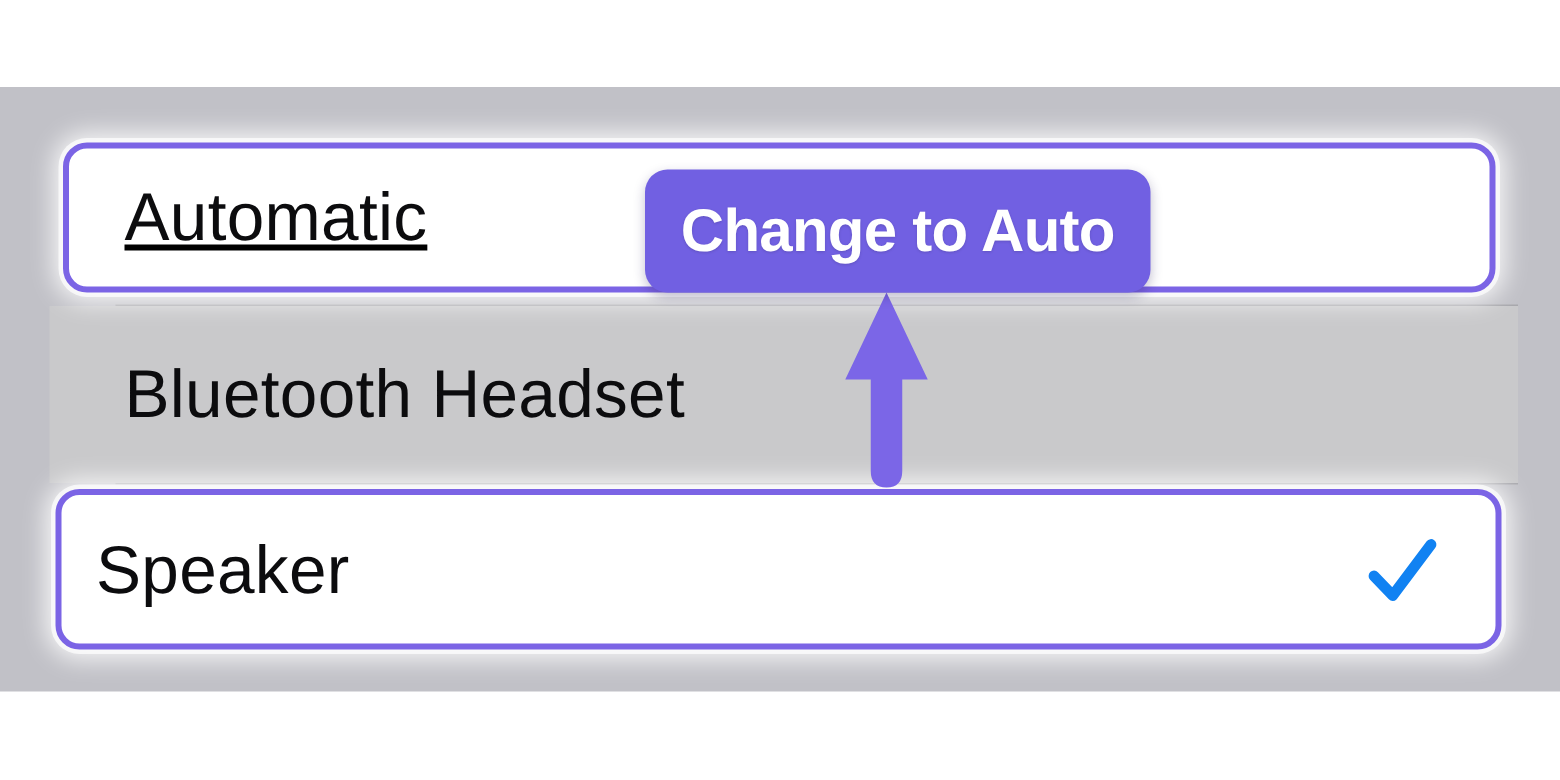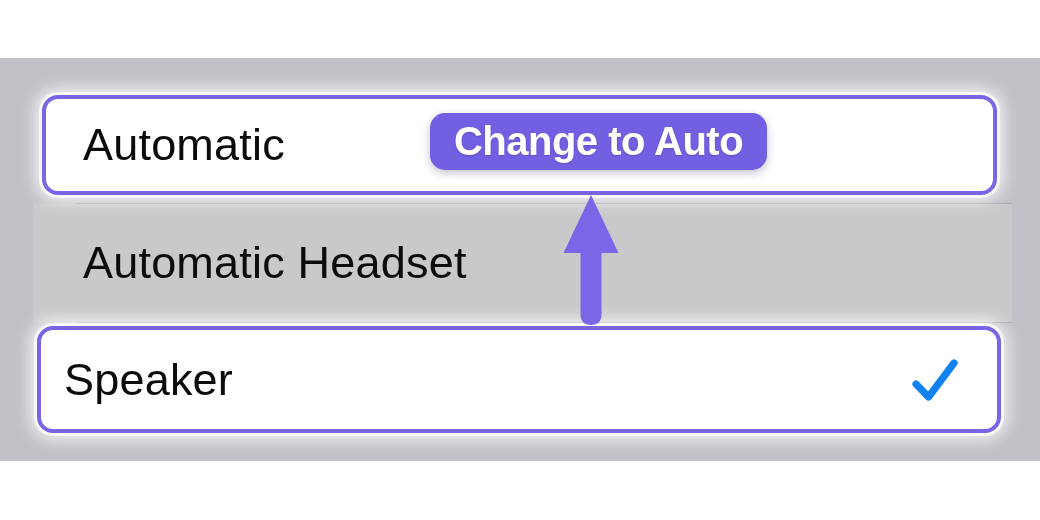--- a/index.html
+++ b/index.html
@@ -20,57 +20,57 @@
   .divider.top { top:202.5px; }
   .divider.bottom { top:321.5px; }
 
   
   .option-box {
     position:absolute; box-sizing:border-box;
     background:#ffffff; border:4px solid #7b64e5; border-radius:16px;
     display:flex; align-items:center;
     box-shadow:0 0 0 3px rgba(255,255,255,0.70), 0 0 16px 6px rgba(255,255,255,0.85);
   }
-  .option-box.automatic { left:42px; top:95px;  width:955px; height:100px; padding-left:37px; }
+  .option-box.automatic { left:42px; top:95px;  width:955px; height:100px; padding-left:37px;text-decoration:underline; }
   .option-box.speaker   { left:37px; top:326px; width:964px; height:107px; padding-left:23px; }
 
   .option-label {
     font-size:45px; color:#0c0c0e; letter-spacing:0.2px; white-space:nowrap;
   }
   .bt-label {
     position:absolute; left:83px; top:204px; height:118px;
     display:flex; align-items:center;
   }
 
   .check-icon { position:absolute; left:908px; top:355px; width:52px; height:52px; }
 
   
   .badge {
-    position:absolute; left:430px; top:113px; width:337px; height:57px;
+    position:absolute; left:430px; top:113px; width:337px; height:82px;
     border-radius:15px; display:flex; align-items:center; justify-content:center;
     box-shadow:0 3px 8px rgba(40,30,90,0.28);
   }
   .badge-text {
     color:#ffffff; font-size:40px; font-weight:bold; letter-spacing:-0.5px;
     white-space:nowrap; text-shadow:0 1px 2px rgba(0,0,0,0.15);
   }
   .arrow { position:absolute; left:561px; top:191px; width:60px; height:136px; }
 </style>
 </head>
 <body>
 
 <div class="stage">
 
   <div class="band" style="background-color: rgb(193, 193, 199);"></div>
 
   <div class="row-strip" style="background-color: rgb(201, 201, 203);"></div>
   <div class="divider top"></div>
   <div class="divider bottom"></div>
   <div class="bt-label">
-    <span class="option-label">Automatic Headset</span>
+    <span class="option-label">Bluetooth Headset</span>
   </div>
 
   <div class="option-box automatic" style="border-color: rgb(123, 100, 229);">
     <span class="option-label">Automatic</span>
   </div>
 
   <div class="option-box speaker" style="border-color: rgb(123, 100, 229);">
     <span class="option-label">Speaker</span>
   </div>
 

